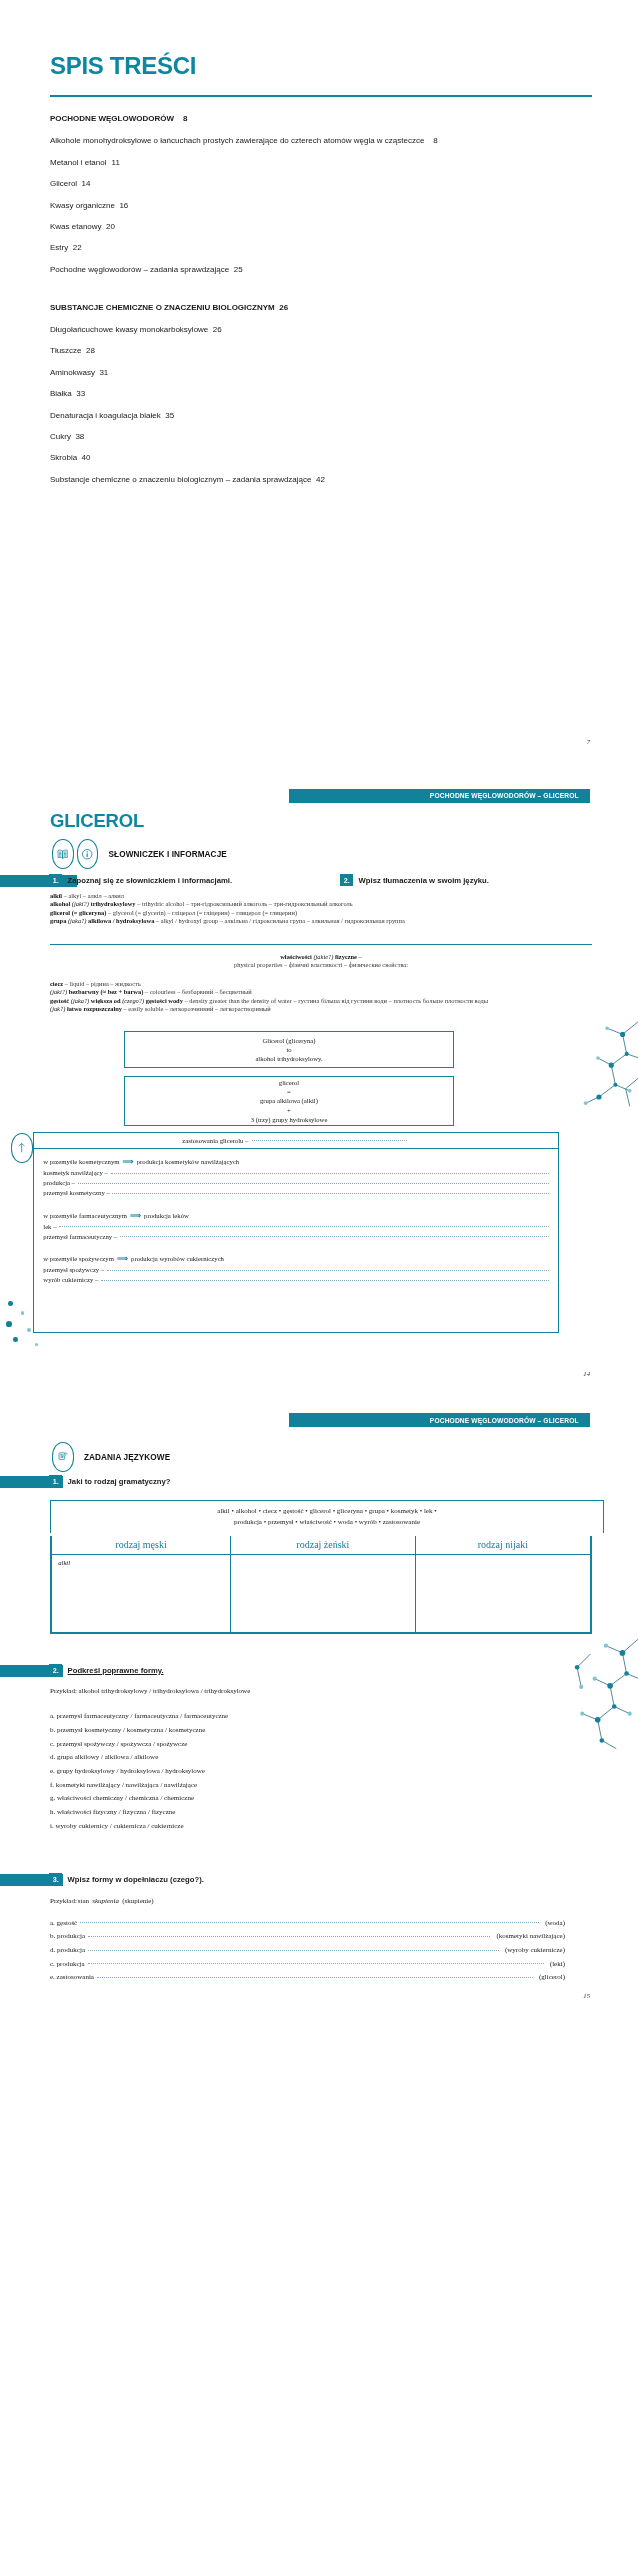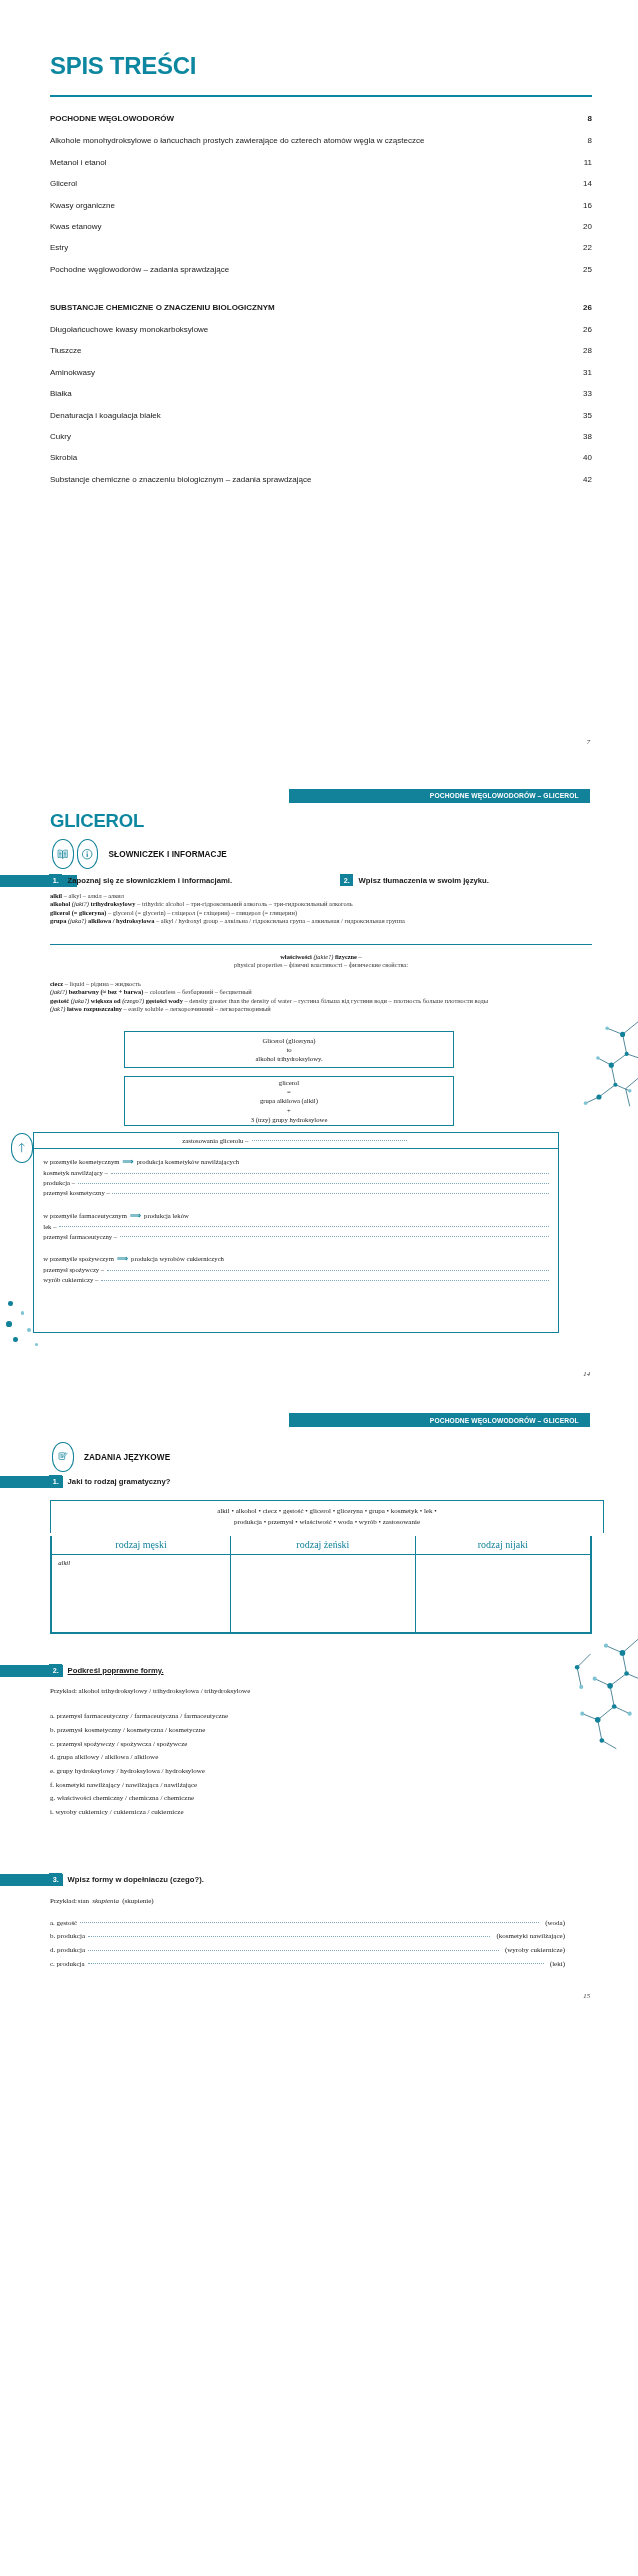--- a/index.html
+++ b/index.html
@@ -21,21 +21,21 @@
     position:absolute; left:50px; top:52px;
     font-size:24px; font-weight:bold; color:#0d87a0;
     letter-spacing:-0.3px;
   }
   .toc-rule {
     position:absolute; left:50px; top:95px; width:542px; height:1.5px;
     background:#0d87a0;
   }
   .toc-list { position:absolute; left:50px; top:114px; width:542px; }
   .toc-row {
-    display:flex; align-items:baseline; justify-content:space-between;
+    display:flex; align-items:baseline; justify-content:flex-start;
     padding:0; margin-bottom:12.4px;
   }
   .toc-row .lbl { font-size:8px; }
   .toc-row .pg  { font-size:8px; min-width:13.4px; text-align:right; }
   .toc-row.head { margin-bottom:13.4px; }
   .toc-row.head .lbl, .toc-row.head .pg { font-weight:bold; font-size:8px; }
   .toc-gap { height:16.5px; }
 
   .folio {
     position:absolute; right:49px; font-style:italic;
@@ -494,20 +494,21 @@
       <span>alkohol trihydroksylowy / trihydroksylowa / trihydroksylowe</span>
     </div>
     <div class="blank"></div>
     <div>a. przemysł farmaceutyczny / farmaceutyczna / farmaceutyczne</div>
     <div>b. przemysł kosmetyczny / kosmetyczna / kosmetyczne</div>
     <div>c. przemysł spożywczy / spożywcza / spożywcze</div>
     <div>d. grupa alkilowy / alkilowa / alkilowe</div>
     <div>e. grupy hydroksylowy / hydroksylowa / hydroksylowe</div>
     <div>f. kosmetyki nawilżający / nawilżająca / nawilżające</div>
     <div>g. właściwości chemiczny / chemiczna / chemiczne</div>
+    <div>h. właściwości fizyczny / fizyczna / fizyczne</div>
     <div>i. wyroby cukiernicy / cukiernicza / cukiernicze</div>
   </div>
 
   <div class="taskbar" style="left:0; top:473px; width:63px;"></div>
   <div class="taskline" style="left:49px; top:472px;">
     <span class="tasknum">3.</span>
     <span class="txt">Wpisz formy w dopełniaczu (czego?).</span>
   </div>
 
   <div class="exlist" style="left:50px; top:494px; width:515px;">
@@ -531,20 +532,25 @@
     </div>
     <div class="gapline">
       <span class="lead">d. produkcja</span>
       <span class="dots"></span>
       <span class="tail">(wyroby cukiernicze)</span>
     </div>
     <div class="gapline">
       <span class="lead">c. produkcja</span>
       <span class="dots"></span>
       <span class="tail">(leki)</span>
+    </div>
+    <div class="gapline">
+      <span class="lead">e. zastosowania</span>
+      <span class="dots"></span>
+      <span class="tail">(glicerol)</span>
     </div>
   </div>
 
   <svg class="deco" style="right:0; top:222px;" width="98" height="170" viewBox="0 0 190 330">
     <g stroke="#2f6f86" stroke-width="1.6" fill="none">
       <path d="M190 30 L158 58 L166 98 L134 122 L142 162 L110 188 L118 228"></path>
       <path d="M158 58 L126 44 M166 98 L190 108 M134 122 L104 108 M142 162 L172 176 M110 188 L80 176 M118 228 L146 244"></path>
       <path d="M96 60 L70 86 L78 124"></path>
     </g>
     <circle cx="158" cy="58" r="5.5" fill="#11829a"></circle>

